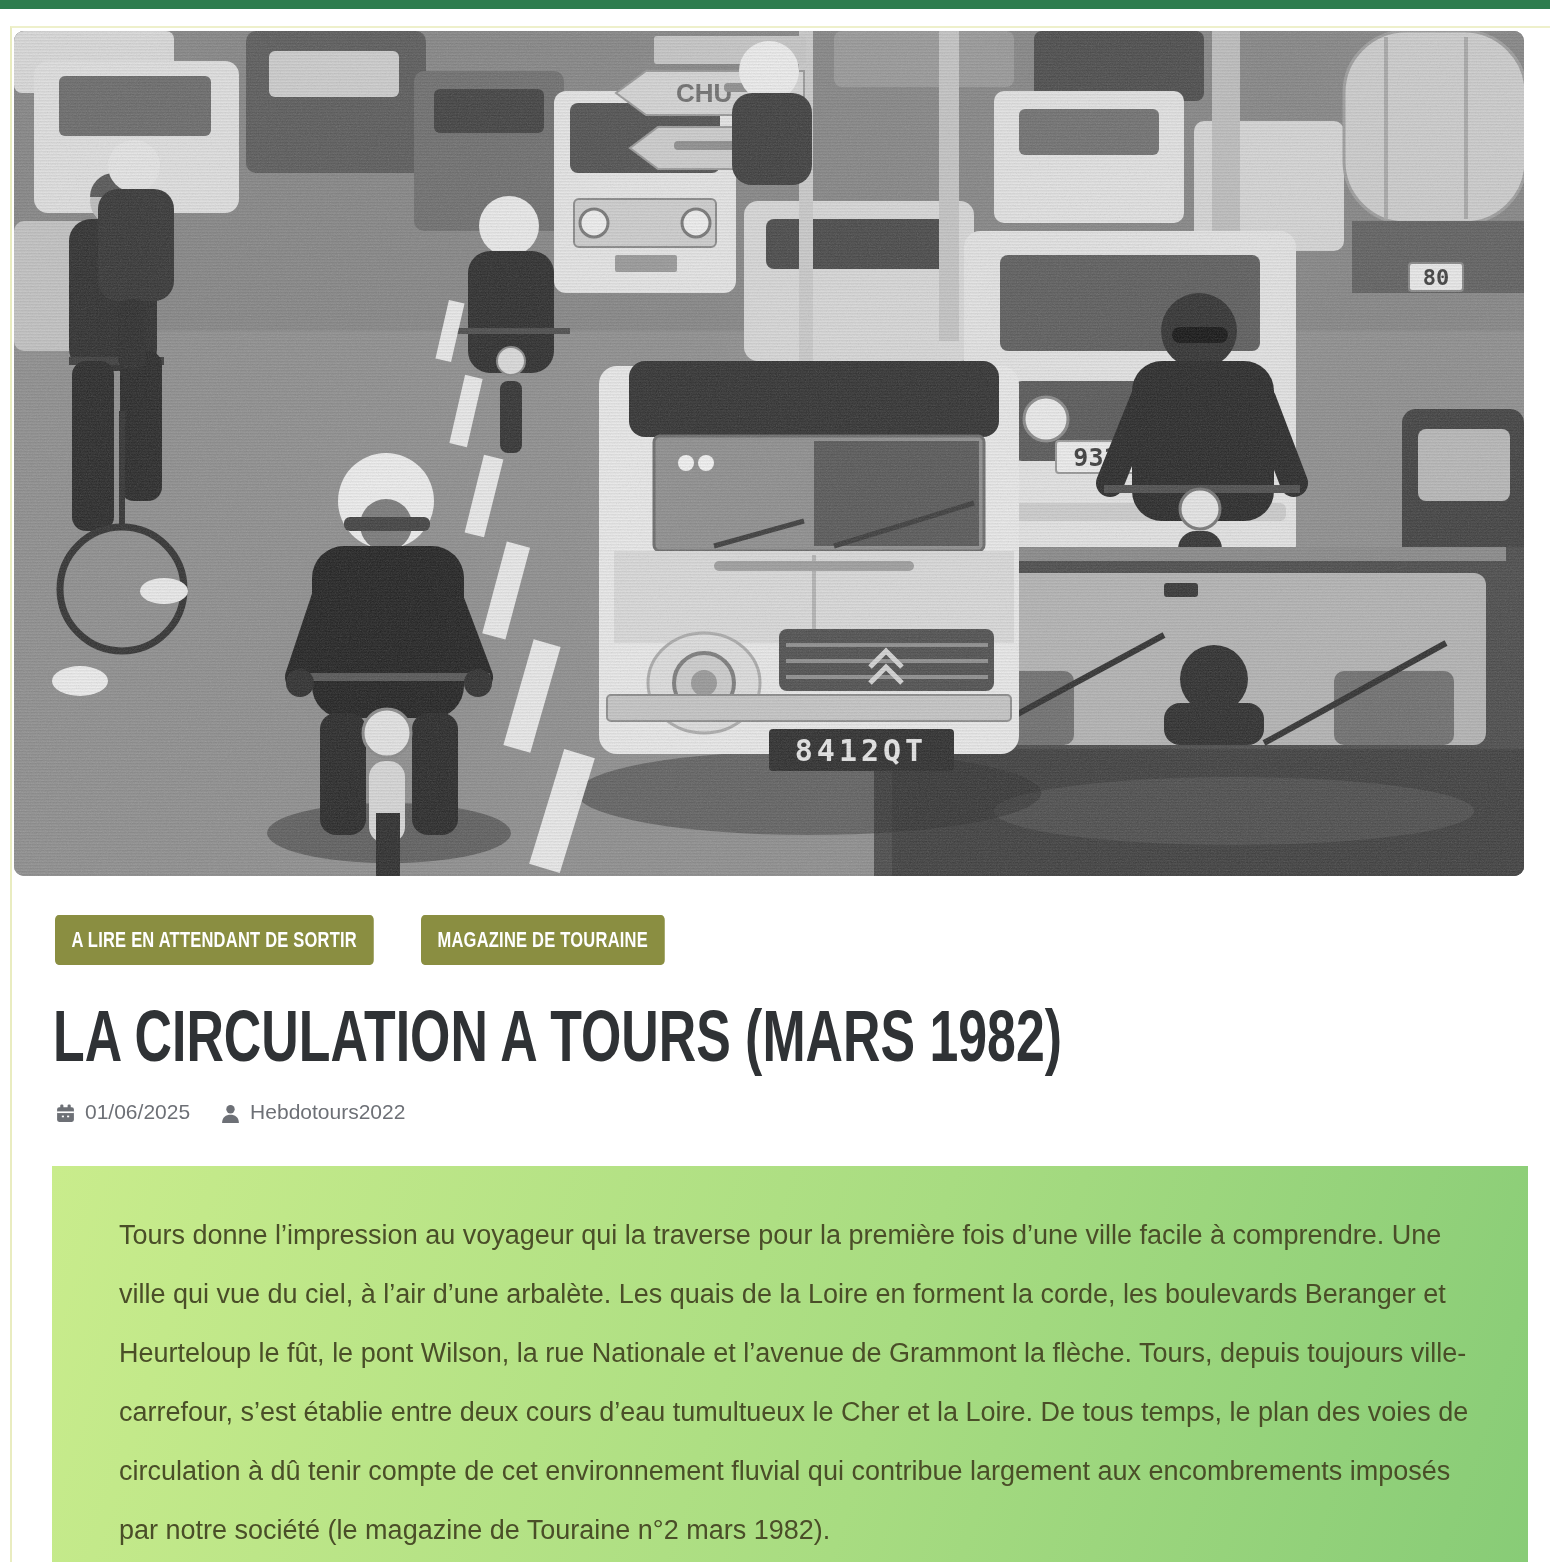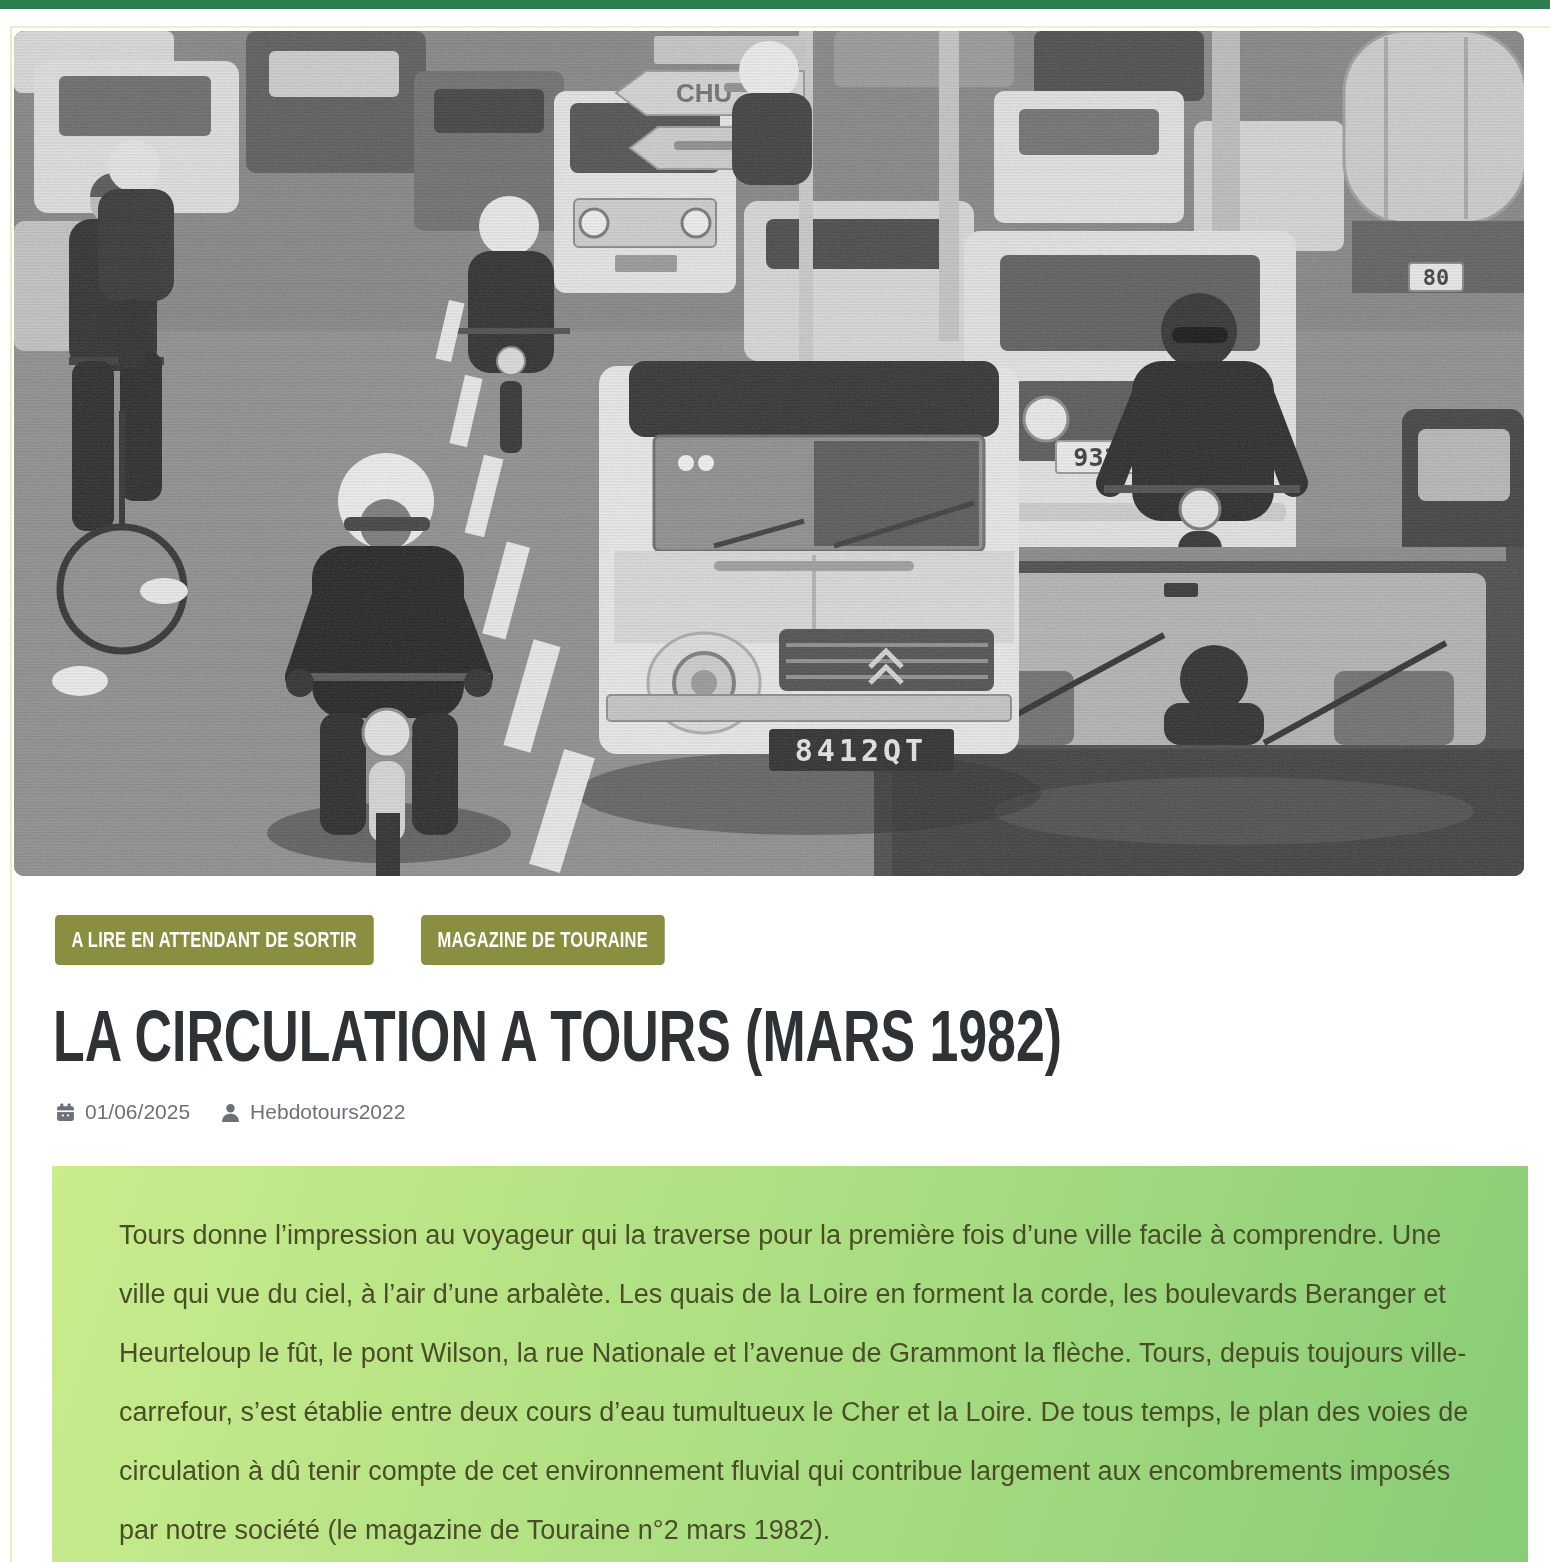--- a/index.html
+++ b/index.html
@@ -34,21 +34,21 @@
   .tag-2{left:421px;}
   .title{
     position:absolute;left:53px;top:1000px;margin:0;
     font-size:72px;font-weight:700;color:#2f3235;line-height:1;white-space:nowrap;
     transform:scaleX(0.72);transform-origin:left top;letter-spacing:0px;
   }
   .meta{
     position:absolute;left:55px;top:1100px;display:flex;align-items:center;gap:30px;
     color:#6d7076;font-size:21px;
   }
-  .meta-item{display:flex;align-items:center;gap:9px;cursor:pointer;}
+  .meta-item{display:flex;align-items:flex-end;gap:9px;cursor:pointer;}
   .meta-item svg{display:block;}
   .excerpt{
     position:absolute;left:52px;top:1166px;width:1476px;height:520px;margin:0;
     box-sizing:border-box;padding:40px 46px 40px 67px;
     background:linear-gradient(108deg,#c9ec8c 0%,#a8dc81 55%,#86cb76 100%);
   }
   .excerpt p{
     margin:0;color:#4a4e28;font-size:27px;line-height:59px;max-width:1364px;
   }
 </style>

